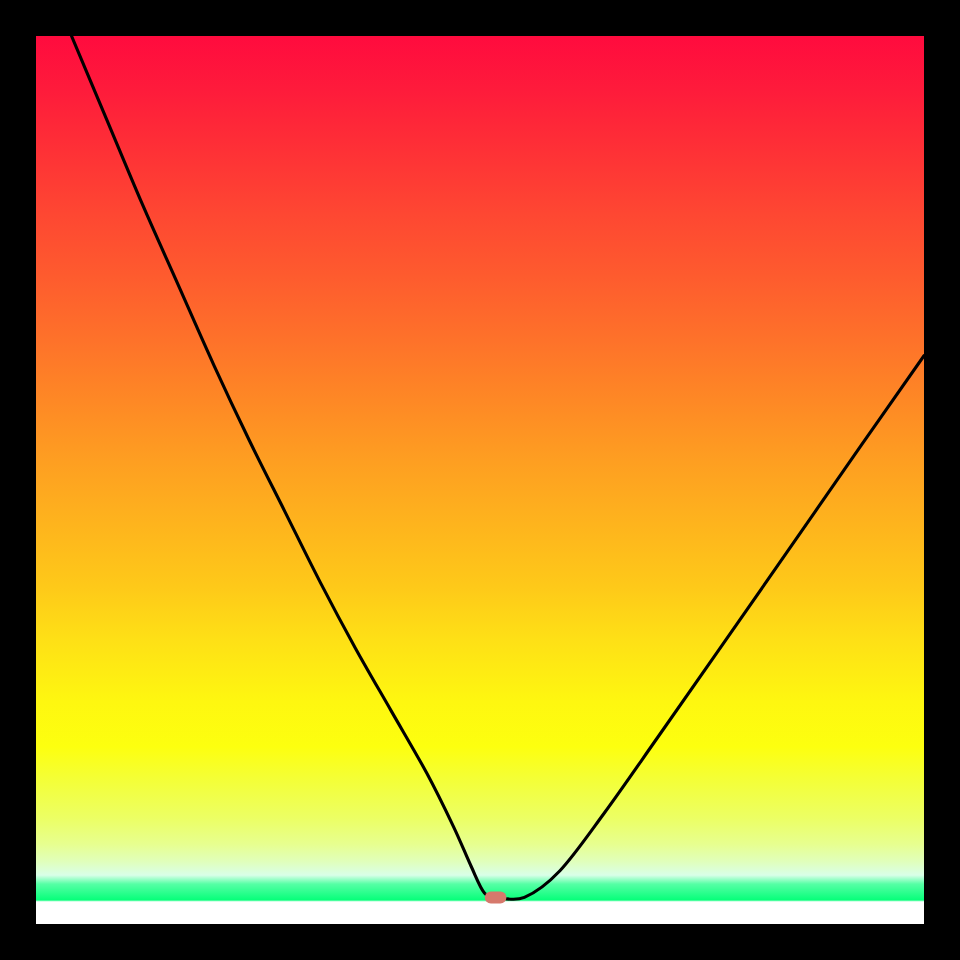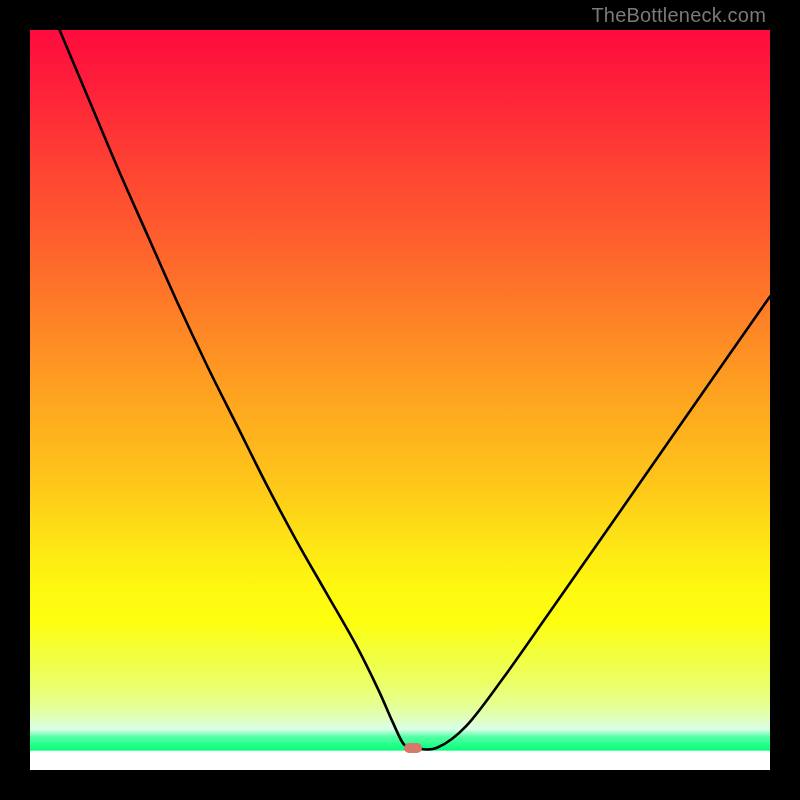--- a/index.html
+++ b/index.html
@@ -77,14 +77,13 @@
 </head>
 <body>
 
 <div class="frame">
   <div class="plot-area">
     <svg class="curve" viewBox="0 0 740 740" preserveAspectRatio="none">
       <path id="curve-path" fill="none" stroke="#000000" stroke-width="2.6" stroke-linecap="round" stroke-linejoin="round" d="M 29.6 0 C 34.53333333333333 11.71666666666666, 49.333333333333336 46.86666666666663, 59.2 70.29999999999995 C 69.06666666666666 93.73333333333328, 78.93333333333334 117.78333333333323, 88.8 140.5999999999999 C 98.66666666666666 163.4166666666666, 108.53333333333333 185.00000000000003, 118.4 207.20000000000005 C 128.26666666666668 229.40000000000006, 138.13333333333333 252.2166666666667, 148 273.8 C 157.86666666666667 295.3833333333333, 167.73333333333332 316.35, 177.6 336.7 C 187.46666666666667 357.04999999999995, 197.33333333333334 376.16666666666663, 207.20000000000002 395.9 C 217.0666666666667 415.6333333333333, 226.93333333333334 435.9833333333333, 236.8 455.09999999999997 C 246.66666666666669 474.21666666666664, 256.5333333333333 492.7166666666667, 266.4 510.6 C 276.26666666666665 528.4833333333333, 286.1333333333333 545.1333333333333, 296 562.4 C 305.8666666666667 579.6666666666666, 316.9666666666667 598.1666666666667, 325.6 614.2 C 334.23333333333335 630.2333333333333, 341.6333333333333 645.6500000000001, 347.79999999999995 658.6 C 353.9666666666666 671.55, 358.2833333333333 682.65, 362.59999999999997 691.9 C 366.91666666666663 701.15, 370 709.7833333333333, 373.7 714.1 C 377.4 718.4166666666667, 379.25 717.1833333333333, 384.8 717.8 C 390.35 718.4166666666666, 398.36666666666673 721.5, 407.00000000000006 717.8 C 415.6333333333334 714.0999999999999, 425.5 707.3166666666667, 436.59999999999997 695.6 C 447.69999999999993 683.8833333333333, 460.03333333333336 666, 473.6 647.5 C 487.1666666666667 629, 501.96666666666664 607.4166666666667, 518 584.6 C 534.0333333333333 561.7833333333333, 551.3000000000001 537.1166666666667, 569.8000000000001 510.6 C 588.3000000000001 484.08333333333337, 609.2666666666667 453.8666666666667, 629 425.5 C 648.7333333333333 397.1333333333333, 669.7 366.91666666666663, 688.2 340.4 C 706.7 313.8833333333333, 731.3666666666667 278.7333333333333, 740 266.4"></path>
     </svg>
     <div id="marker" class="marker" style="left: 383.32px; top: 717.8px; background: rgb(214, 121, 108);"></div>
   </div>
-  <div class="watermark">TheBottleneck.com</div>
 </div>
 
 </body></html>

